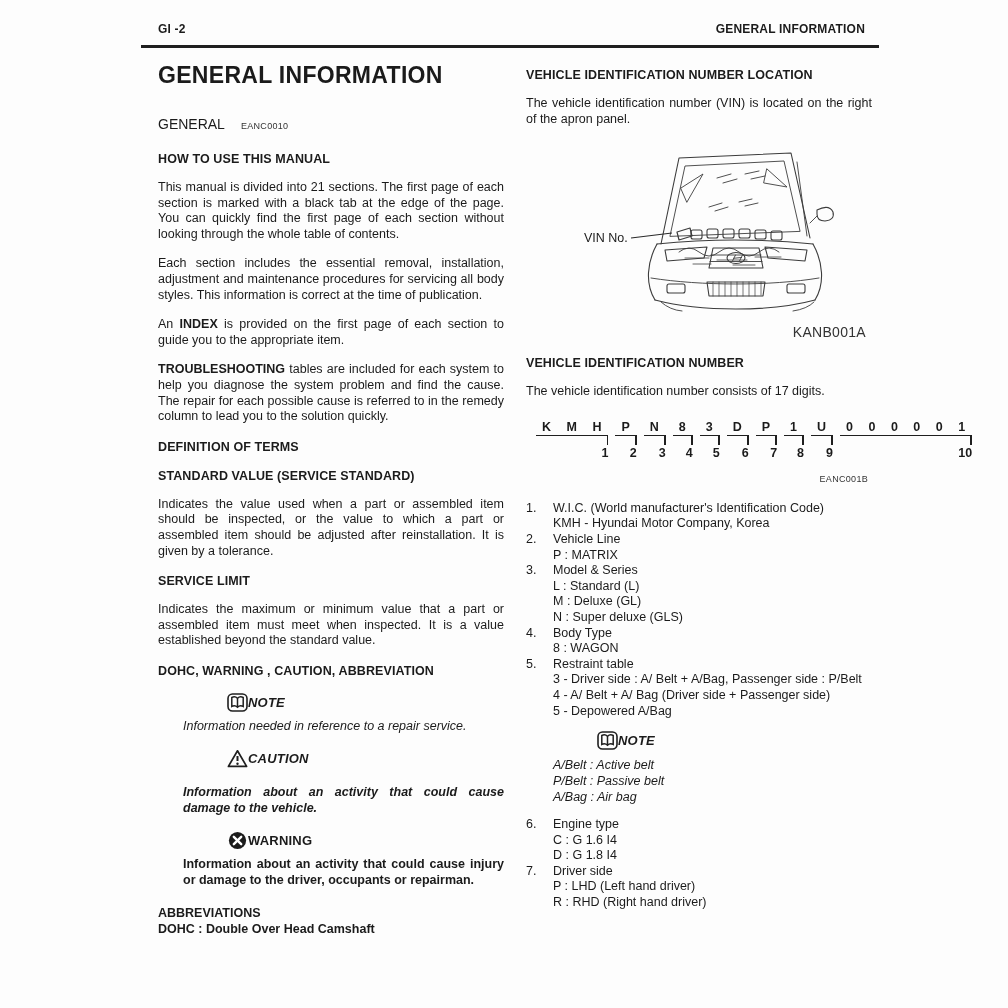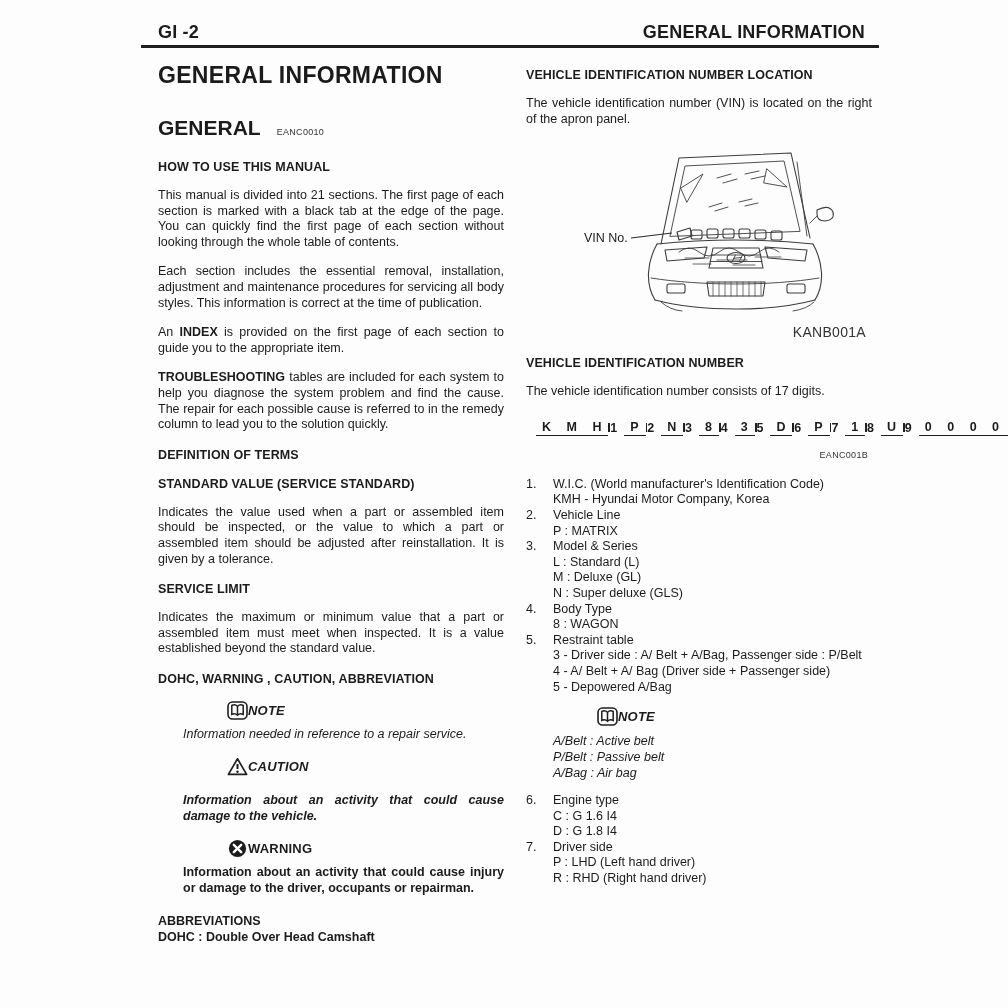--- a/index.html
+++ b/index.html
@@ -9,36 +9,36 @@
     background: #ffffff;
     font-family: "Liberation Sans", sans-serif;
     color: #1b1b1b;
     -webkit-font-smoothing: antialiased;
   }
   .page { position: relative; width: 1008px; height: 1008px; background: #fdfdfd; overflow: hidden; }
 
   .hdr {
     position: absolute; top: 22px; left: 158px; width: 707px;
     display: flex; justify-content: space-between; align-items: baseline;
-    font-size: 18px; font-weight: bold; letter-spacing: 0.2px;
+    font-size: 12px; font-weight: bold; letter-spacing: 0.2px;
   }
   .hdr-rule {
     position: absolute; top: 45px; left: 141px; width: 738px; height: 3px;
     background: #1f1f1f;
   }
 
   .columns {
     position: absolute; top: 60px; left: 158px;
     display: flex; gap: 22px;
   }
   .col { width: 346px; }
 
   h1.doc-title { font-size: 23px; font-weight: bold; margin: 2px 0 27px 0; letter-spacing: 0.3px; }
   .general-row { display: flex; align-items: baseline; gap: 16px; margin: 0 0 20px 0; }
-  .general-row .gh { font-size: 21px; font-weight: bold; }
+  .general-row .gh { font-size: 14px; font-weight: normal; }
   .small-code { font-size: 9px; color: #333; letter-spacing: 0.3px; }
 
   .h3 { font-size: 12.5px; font-weight: bold; margin: 15px 0 9px 0; letter-spacing: 0.1px; }
   .h3.tight { margin-top: 10px; }
   p.body { font-size: 12.5px; line-height: 15.6px; text-align: justify; margin: 14px 0 13px 0; }
   p.body b { font-weight: bold; }
 
   .callout { margin: 15px 0 0 25px; }
   .callout-head { display: flex; align-items: center; gap: 0; padding-left: 44px; }
   .callout-head .lbl { font-size: 13px; font-weight: bold; font-style: italic; letter-spacing: 0.2px; }
@@ -52,21 +52,21 @@
   .abbrev { margin-top: 17px; font-size: 12.5px; font-weight: bold; line-height: 16px; }
 
   
   .figure-wrap { position: relative; width: 346px; height: 186px; margin: 4px 0 0 0; }
   .fig-code { text-align: right; font-size: 14px; color: #333; margin: -2px 6px 0 0; letter-spacing: 0.3px; }
   svg text { font-family: "Liberation Sans", sans-serif; fill: #1b1b1b; }
 
   .vin-section-head { margin-top: 16px; }
   .vin-diagram { margin: 20px 0 0 10px; }
   .vin-row { display: flex; align-items: flex-end; gap: 7px; }
-  .vin-group { display: flex; flex-direction: row; align-items: center; }
+  .vin-group { display: flex; flex-direction: column; align-items: flex-end; }
   .vin-chars {
     font-size: 12.5px; font-weight: bold; letter-spacing: 6px;
     padding: 0 1px 1px 6px; border-bottom: 1.8px solid #1f1f1f;
     white-space: nowrap;
   }
   .vin-tick { width: 1.8px; height: 9px; background: #1f1f1f; }
   .vin-num { font-size: 12.5px; font-weight: bold; margin-top: 1px; }
   .vin-code { text-align: right; font-size: 9px; color: #333; margin: 14px 4px 4px 0; letter-spacing: 0.3px; }
 
   .vlist { margin-top: 17px; font-size: 12.5px; line-height: 15.6px; }

